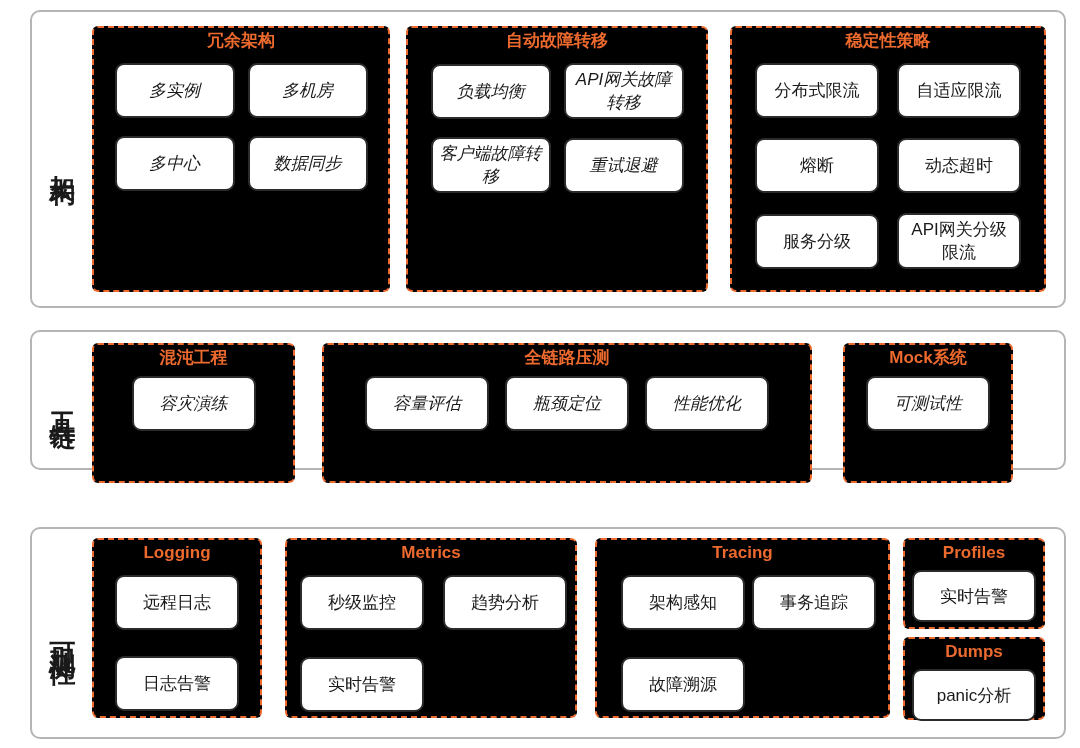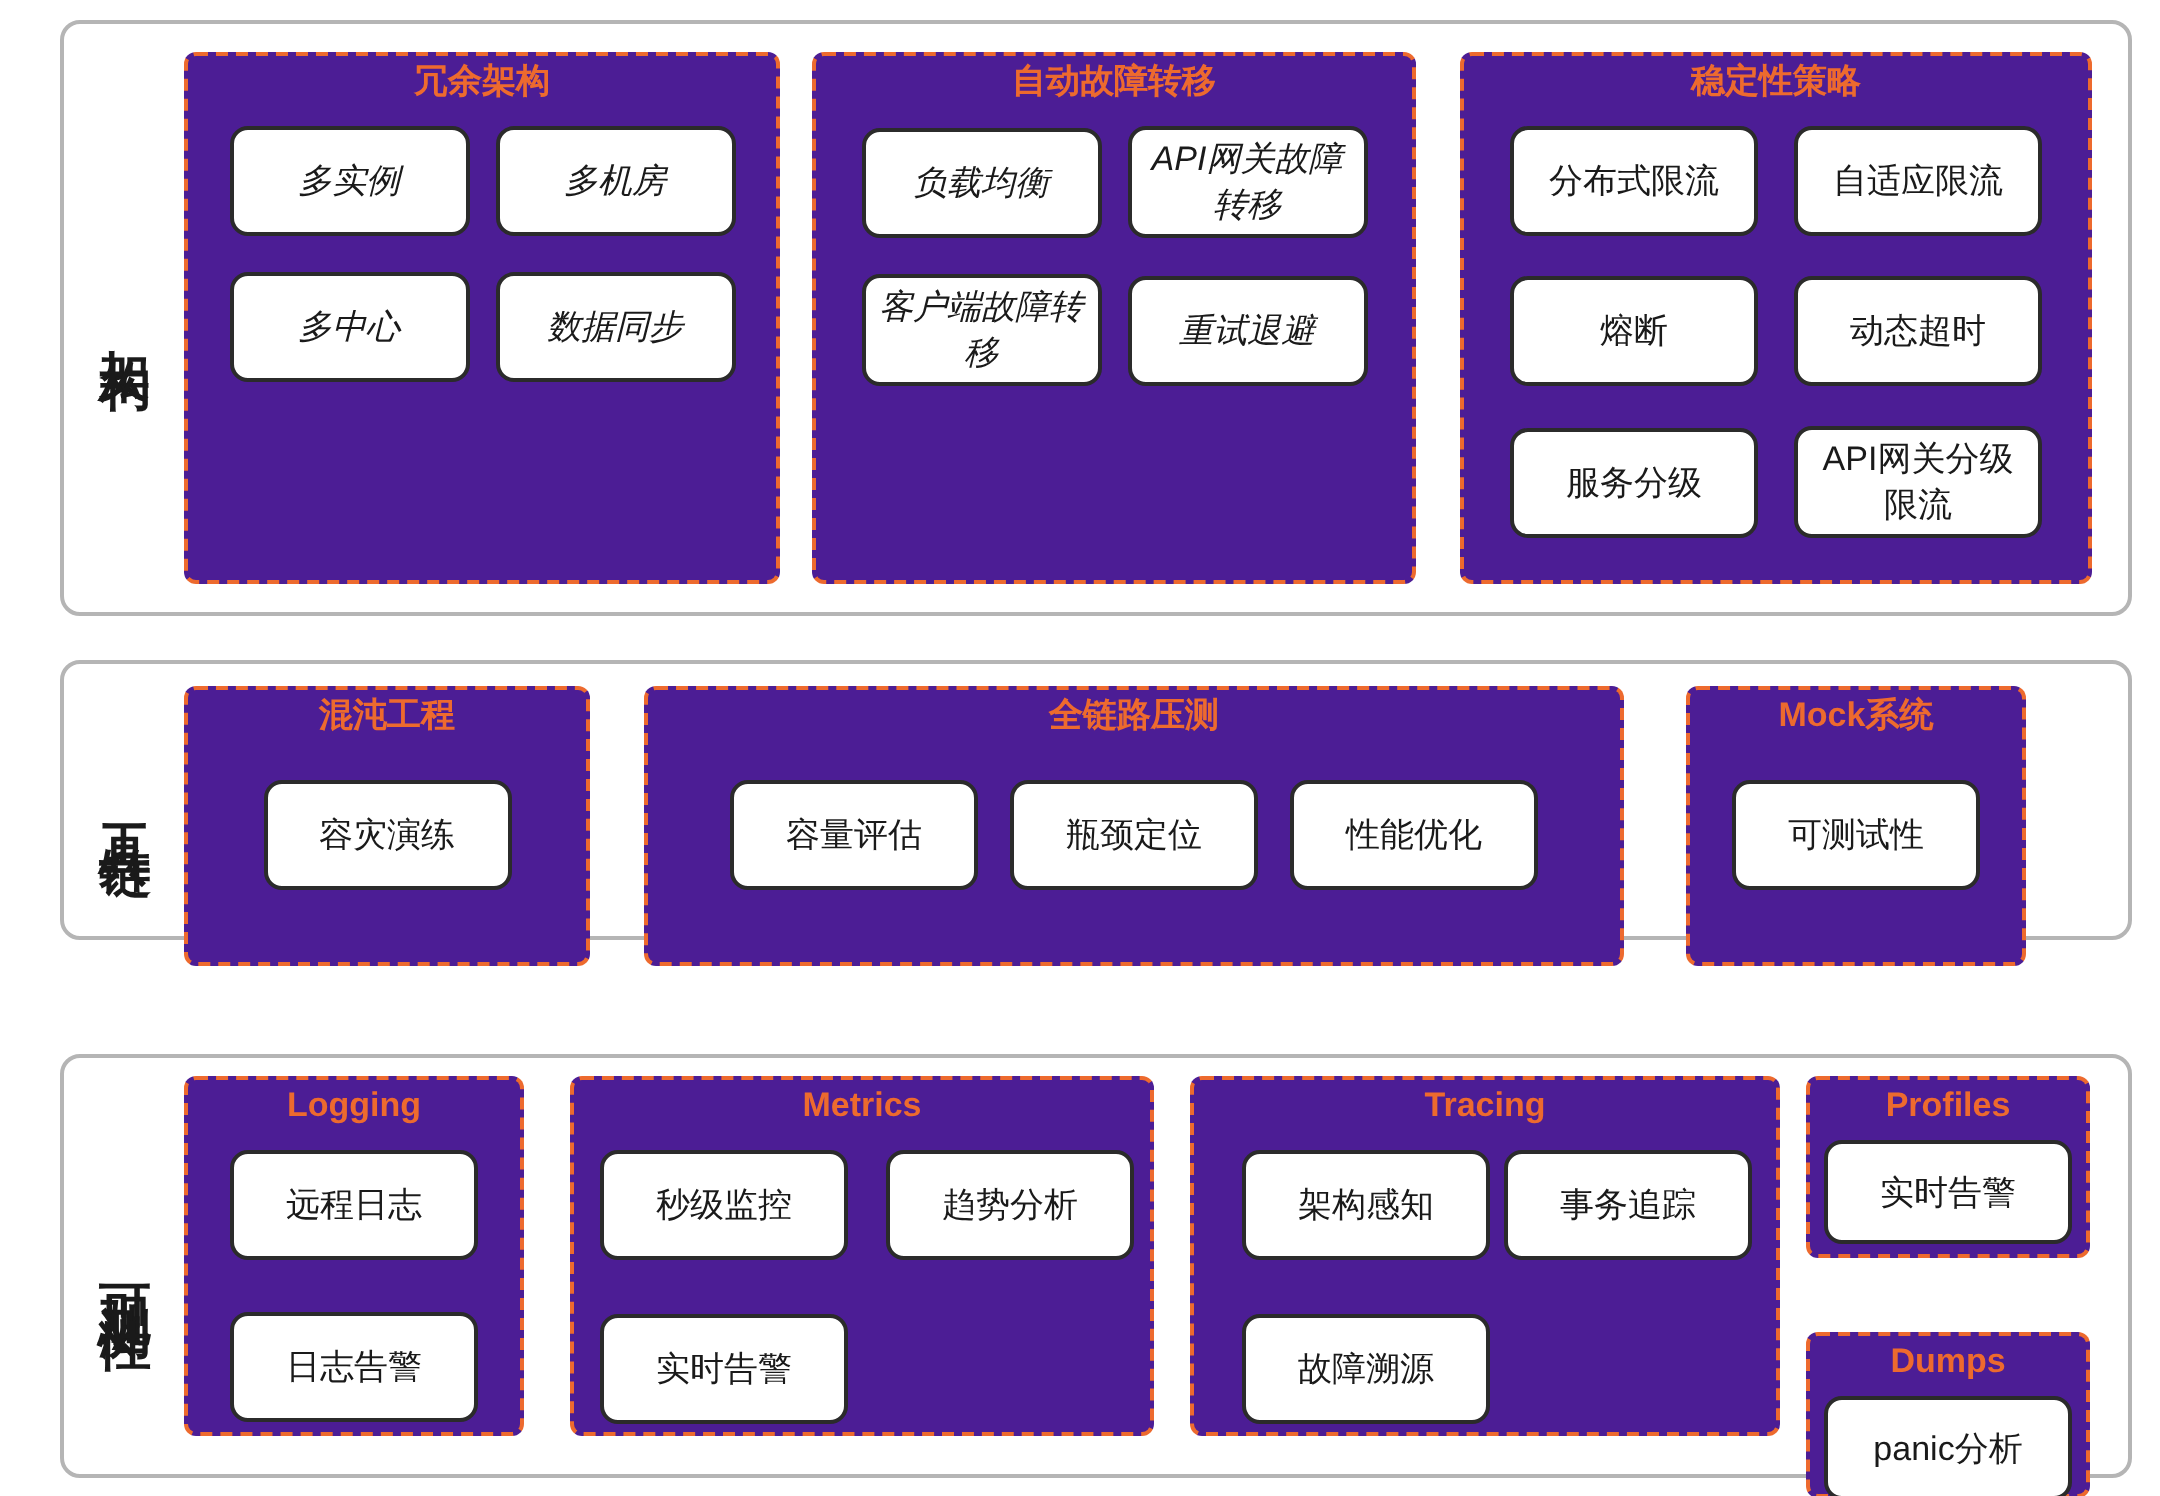--- a/index.html
+++ b/index.html
@@ -41,21 +41,21 @@
     font-weight: bold;
     color: var(--text, #1a1a1a);
     letter-spacing: 6px;
     line-height: 1;
   }
   .group {
     position: absolute;
     box-sizing: border-box;
     border: 2px dashed var(--accent, #ED6A2E);
     border-radius: 6px;
-    background: #4c1d95;
+    background: #000000;
   }
   .group-title {
     margin-top: 3px;
     text-align: center;
     font-size: 17px;
     font-weight: bold;
     color: var(--accent, #ED6A2E);
     line-height: 20px;
   }
   .node {
@@ -88,21 +88,22 @@
     grid-template-columns: repeat(2, 124px);
     gap: 20px 18px;
     justify-content: center;
     align-items: center;
     padding-top: 12px;
   }
   .row-center {
     display: flex;
     gap: 16px;
     justify-content: center;
-    margin-top: 22px;
+    margin-top: 8px;
+    font-style: italic;
   }
   .row-center .node { width: 124px; }
   .grid1 {
     display: grid;
     grid-template-columns: 124px;
     gap: 26px;
     justify-content: center;
     padding-top: 12px;
   }
   .gridM {
@@ -223,21 +224,21 @@
       </div>
     </div>
 
     <div class="group" style="left:871px; top:9px; width:142px; height:91px;">
       <div class="group-title">Profiles</div>
       <div class="single-center">
         <div class="node">实时告警</div>
       </div>
     </div>
 
-    <div class="group" style="left:871px; top:108px; width:142px; height:83px;margin-top:29px;">
+    <div class="group" style="left:871px; top:108px; width:142px; height:83px;">
       <div class="group-title">Dumps</div>
       <div class="single-center">
         <div class="node">panic分析</div>
       </div>
     </div>
   </div>
 
 </div>
 
 </body></html>

